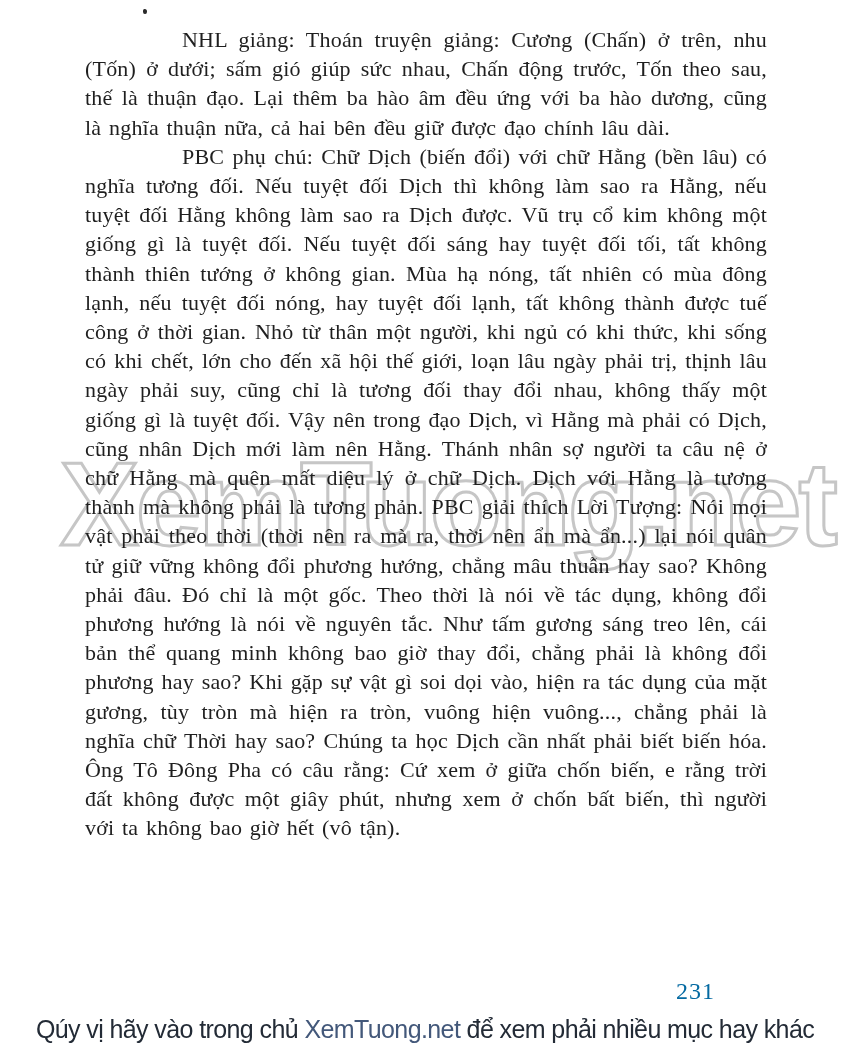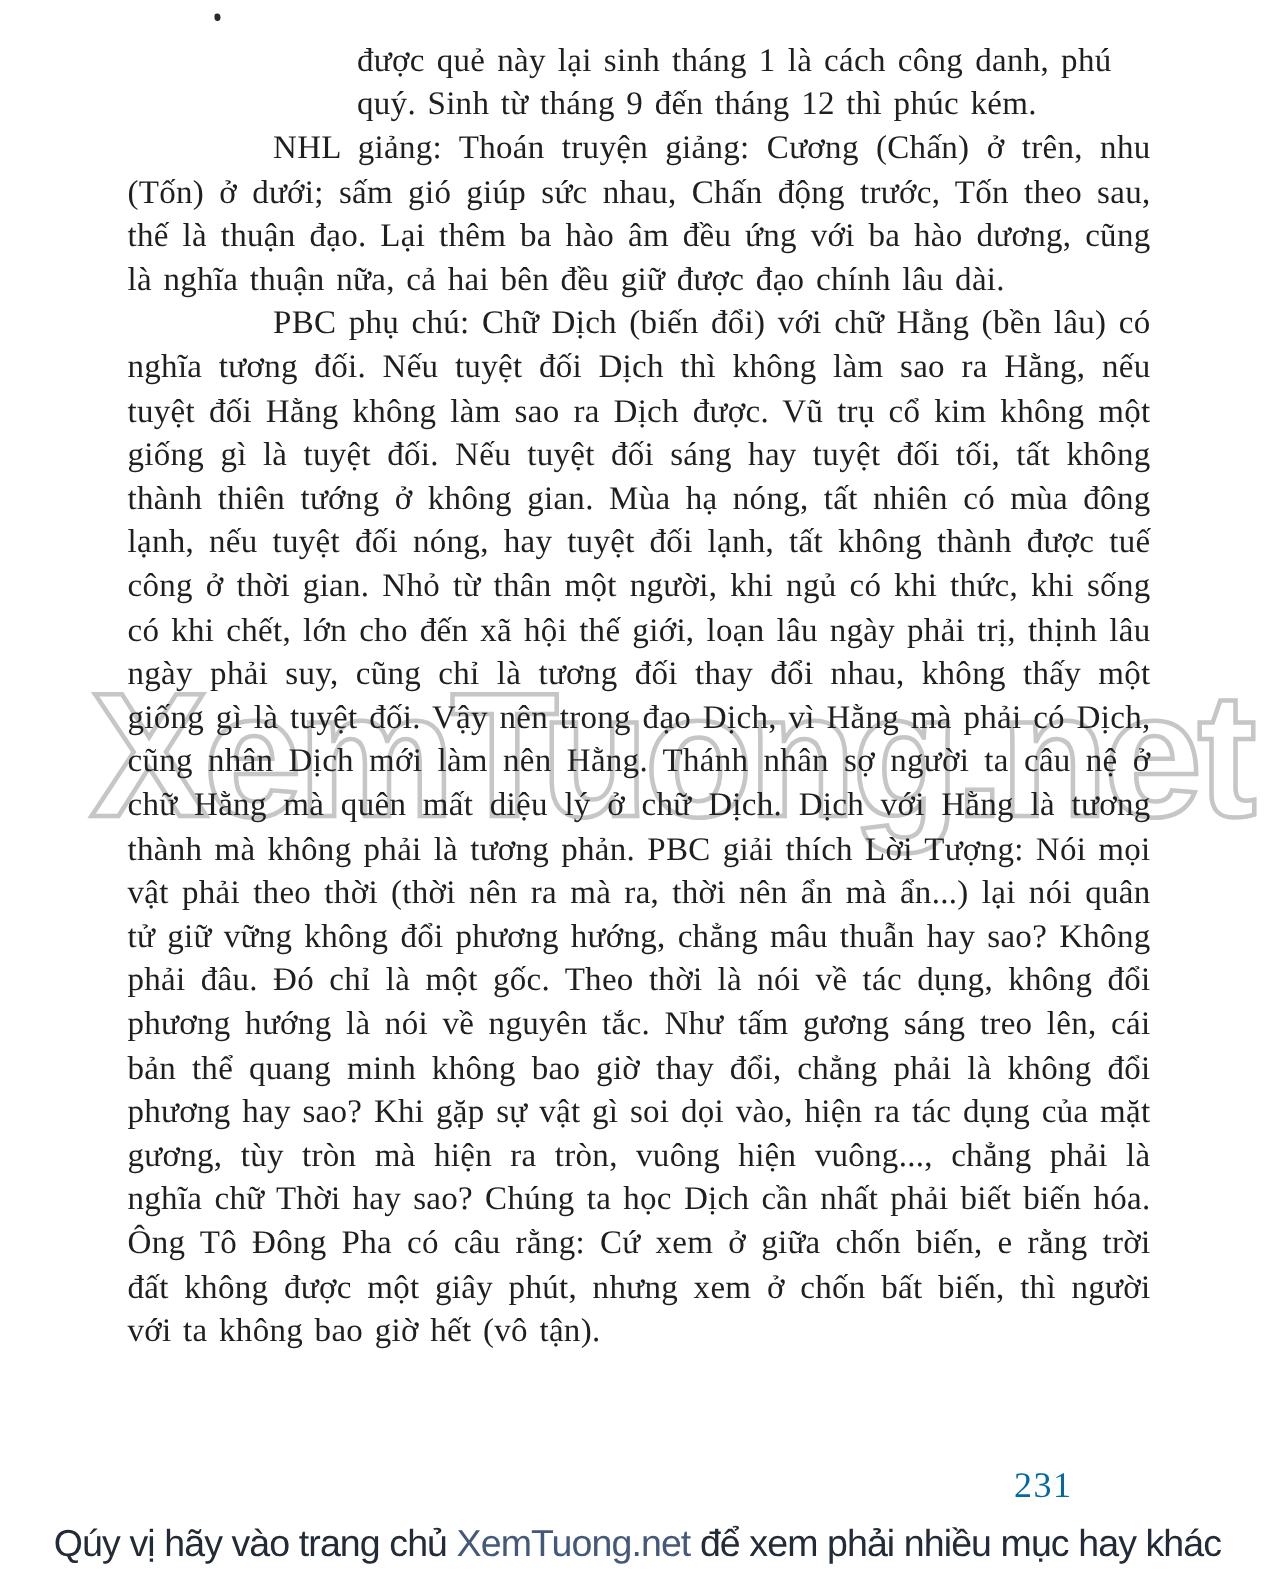--- a/index.html
+++ b/index.html
@@ -92,24 +92,23 @@
 </head>
 <body>
 
 <div class="page">
 
   <div class="speck"></div>
 
   <div class="watermark">XemTuong.net</div>
 
   <div class="content">
-    <p class="quote-cont">được quẻ này lại sinh tháng 1 là cách công danh, phú quý. Sinh từ tháng 9 đến tháng 12 thì phúc kém.</p>
     <p class="body-par">NHL giảng: Thoán truyện giảng: Cương (Chấn) ở trên, nhu (Tốn) ở dưới; sấm gió giúp sức nhau, Chấn động trước, Tốn theo sau, thế là thuận đạo. Lại thêm ba hào âm đều ứng với ba hào dương, cũng là nghĩa thuận nữa, cả hai bên đều giữ được đạo chính lâu dài.</p>
     <p class="body-par">PBC phụ chú: Chữ Dịch (biến đổi) với chữ Hằng (bền lâu) có nghĩa tương đối. Nếu tuyệt đối Dịch thì không làm sao ra Hằng, nếu tuyệt đối Hằng không làm sao ra Dịch được. Vũ trụ cổ kim không một giống gì là tuyệt đối. Nếu tuyệt đối sáng hay tuyệt đối tối, tất không thành thiên tướng ở không gian. Mùa hạ nóng, tất nhiên có mùa đông lạnh, nếu tuyệt đối nóng, hay tuyệt đối lạnh, tất không thành được tuế công ở thời gian. Nhỏ từ thân một người, khi ngủ có khi thức, khi sống có khi chết, lớn cho đến xã hội thế giới, loạn lâu ngày phải trị, thịnh lâu ngày phải suy, cũng chỉ là tương đối thay đổi nhau, không thấy một giống gì là tuyệt đối. Vậy nên trong đạo Dịch, vì Hằng mà phải có Dịch, cũng nhân Dịch mới làm nên Hằng. Thánh nhân sợ người ta câu nệ ở chữ Hằng mà quên mất diệu lý ở chữ Dịch. Dịch với Hằng là tương thành mà không phải là tương phản. PBC giải thích Lời Tượng: Nói mọi vật phải theo thời (thời nên ra mà ra, thời nên ẩn mà ẩn...) lại nói quân tử giữ vững không đổi phương hướng, chẳng mâu thuẫn hay sao? Không phải đâu. Đó chỉ là một gốc. Theo thời là nói về tác dụng, không đổi phương hướng là nói về nguyên tắc. Như tấm gương sáng treo lên, cái bản thể quang minh không bao giờ thay đổi, chẳng phải là không đổi phương hay sao? Khi gặp sự vật gì soi dọi vào, hiện ra tác dụng của mặt gương, tùy tròn mà hiện ra tròn, vuông hiện vuông..., chẳng phải là nghĩa chữ Thời hay sao? Chúng ta học Dịch cần nhất phải biết biến hóa. Ông Tô Đông Pha có câu rằng: Cứ xem ở giữa chốn biến, e rằng trời đất không được một giây phút, nhưng xem ở chốn bất biến, thì người với ta không bao giờ hết (vô tận).</p>
   </div>
 
   <div class="page-number">231</div>
 
   <div class="footer">
-    <span>Qúy vị hãy vào trang chủ </span><span class="site-link">XemTuong.net</span><span> để xem phải nhiều mục hay khác</span>
+    <span>Qúy vị hãy vào trong chủ </span><span class="site-link">XemTuong.net</span><span> để xem phải nhiều mục hay khác</span>
   </div>
 
 </div>
 
 </body></html>

